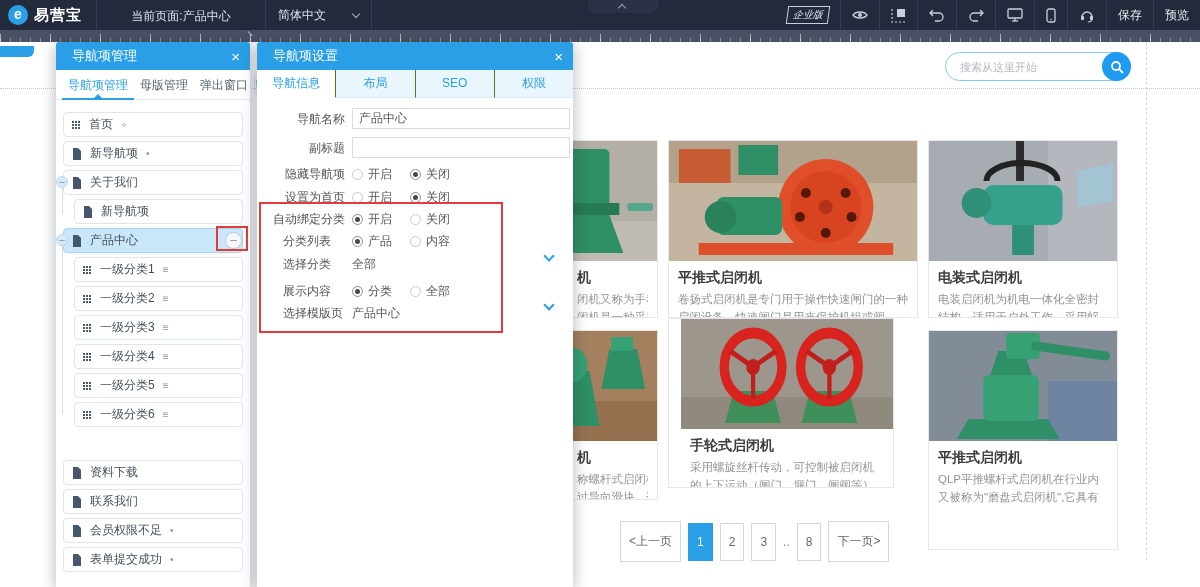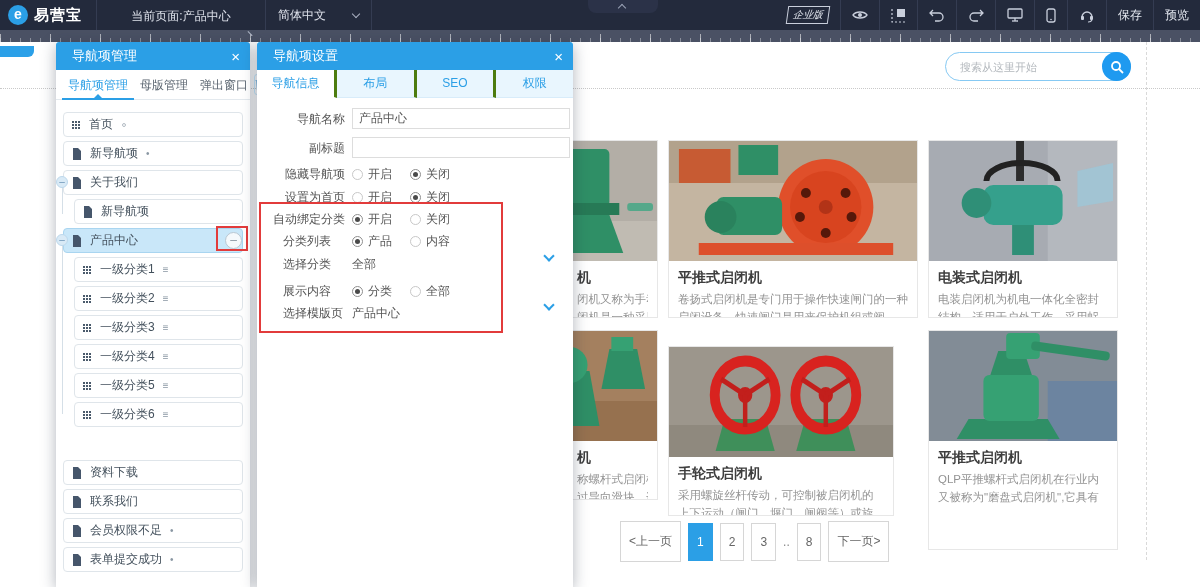--- a/index.html
+++ b/index.html
@@ -100,21 +100,21 @@
   .vline { position:absolute; width:1px; background:#d5dfe7; z-index:21; }
   .minus-circle { position:absolute; width:17px; height:17px; border-radius:50%; background:#f5f9fc;
                   border:1px solid #b9c7d2; color:#8a97a3; font-size:12px; line-height:15px;
                   text-align:center; z-index:24; cursor:pointer; }
   .redbox { position:absolute; border:2px solid #e23b3b; z-index:30; pointer-events:none; }
 
   
   #setpanel { left:257px; top:42px; width:316px; height:545px; }
   .stabs { height:28px; display:flex; font-size:12px; }
   .stab { flex:1; text-align:center; line-height:27px; color:#2b9fe6; background:#e9f6fe;
-          border-right:3px solid #4d7c0f; border-bottom:1px solid #d8ecfa; cursor:pointer; }
+          border-right:1px solid #4d7c0f; border-bottom:1px solid #d8ecfa; cursor:pointer; }
   .stab:last-child { border-right:none; }
   .stab.active { background:#fff; border-bottom:1px solid #fff; }
   .frow { position:absolute; left:0; width:316px; height:22px; font-size:12px; color:#555; }
   .flabel { position:absolute; left:0; width:88px; text-align:right; line-height:22px; color:#555; }
   .flabel.sub { text-align:left; padding-left:26px; }
   .fin { position:absolute; left:95px; top:0; width:218px; height:21px; border:1px solid #ddd;
          font-size:12px; color:#555; padding:0 6px; outline:none; font-family:inherit; background:#fff; }
   .fval { position:absolute; left:95px; top:0; line-height:22px; display:flex; gap:18px; }
   .ropt { display:flex; align-items:center; gap:5px; cursor:pointer; }
   .rdo { width:11px; height:11px; border:1px solid #c8c8c8; border-radius:50%; background:#fff; position:relative; }
@@ -200,21 +200,21 @@
       <path d="M150 40 L190 40 L200 95 L140 95 Z" fill="#2f8f66"></path>
       <circle cx="170" cy="34" r="18" fill="#36a173"></circle>
       <path d="M210 18 L238 18 L246 58 L202 58 Z" fill="#2f8f66"></path>
       <rect x="212" y="6" width="22" height="14" fill="#36a173"></rect>
     </svg>
     <div class="ptitle">机</div>
     <div class="pdesc">称螺杆式启闭机，是一种用螺
 过导向滑块、连杆与闸门门叶...</div>
   </div>
 
-  <div class="card" style="left:668px; top:346px; width:226px; height:170px;">
+  <div class="card" style="left:668px; top:318px; width:226px; height:170px;padding-left:12px;">
     <svg class="pimg" width="250" height="110" viewBox="0 0 250 110" preserveAspectRatio="none">
       <rect width="250" height="110" fill="#9c968c"></rect>
         <rect y="78" width="250" height="32" fill="#8f897e"></rect>
       <path d="M62 72 L108 72 L118 104 L52 104 Z" fill="#3f8f5a"></path>
       <path d="M152 72 L198 72 L208 104 L142 104 Z" fill="#3f8f5a"></path>
       <circle cx="85" cy="48" r="34" fill="none" stroke="#d8231f" stroke-width="11"></circle>
       <circle cx="85" cy="48" r="8" fill="#c21f1c"></circle>
       <line x1="85" y1="48" x2="58" y2="32" stroke="#c21f1c" stroke-width="5"></line>
       <line x1="85" y1="48" x2="112" y2="32" stroke="#c21f1c" stroke-width="5"></line>
       <line x1="85" y1="48" x2="85" y2="80" stroke="#c21f1c" stroke-width="5"></line>

